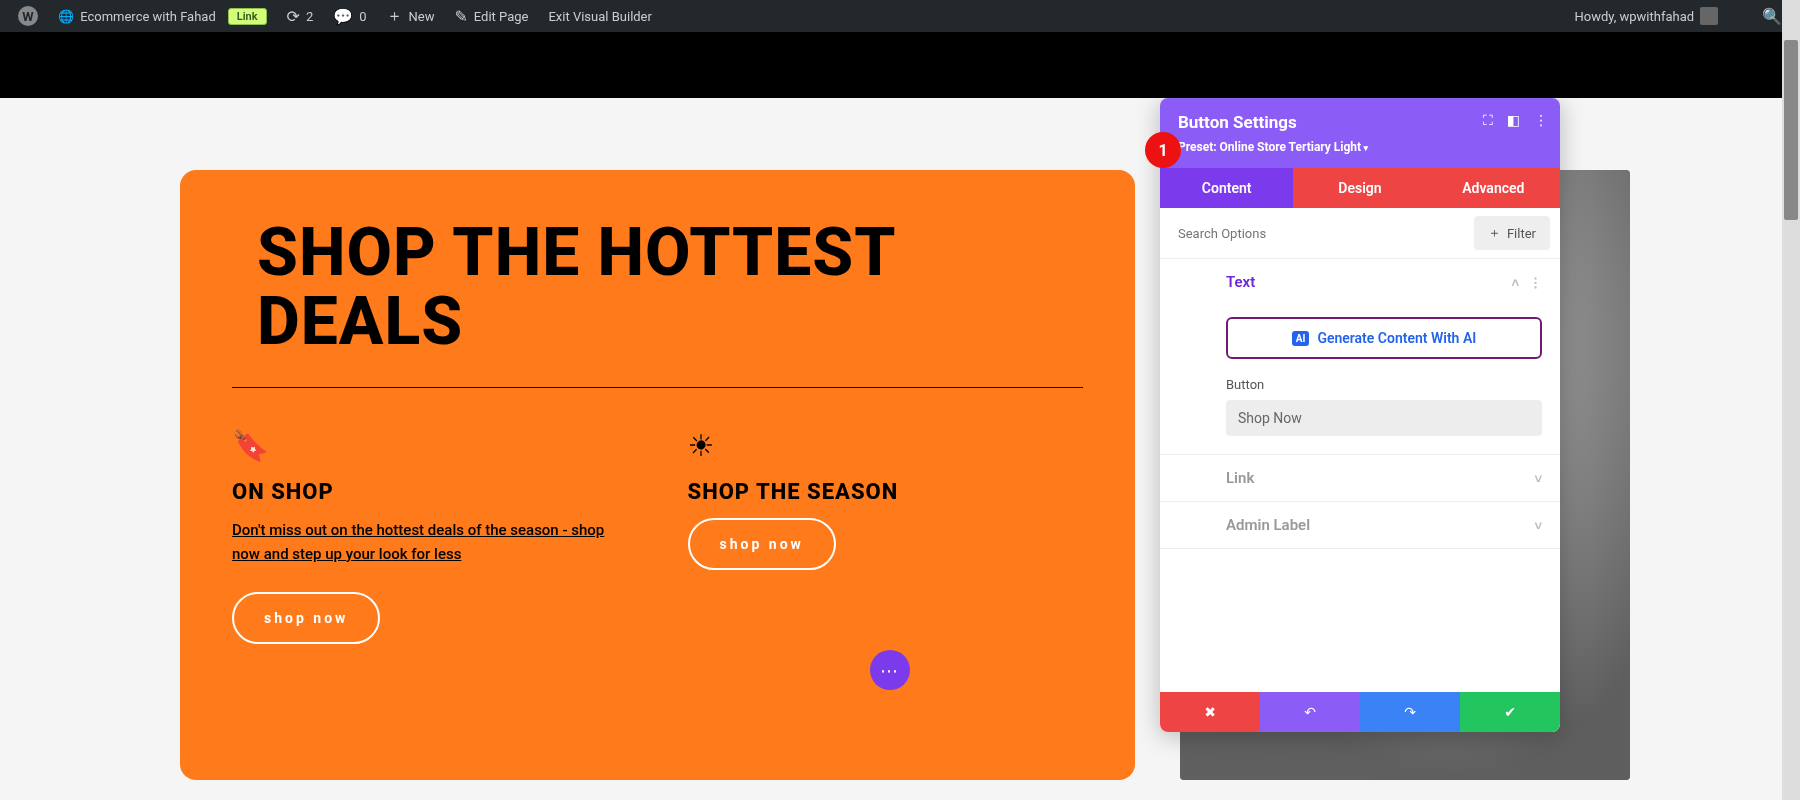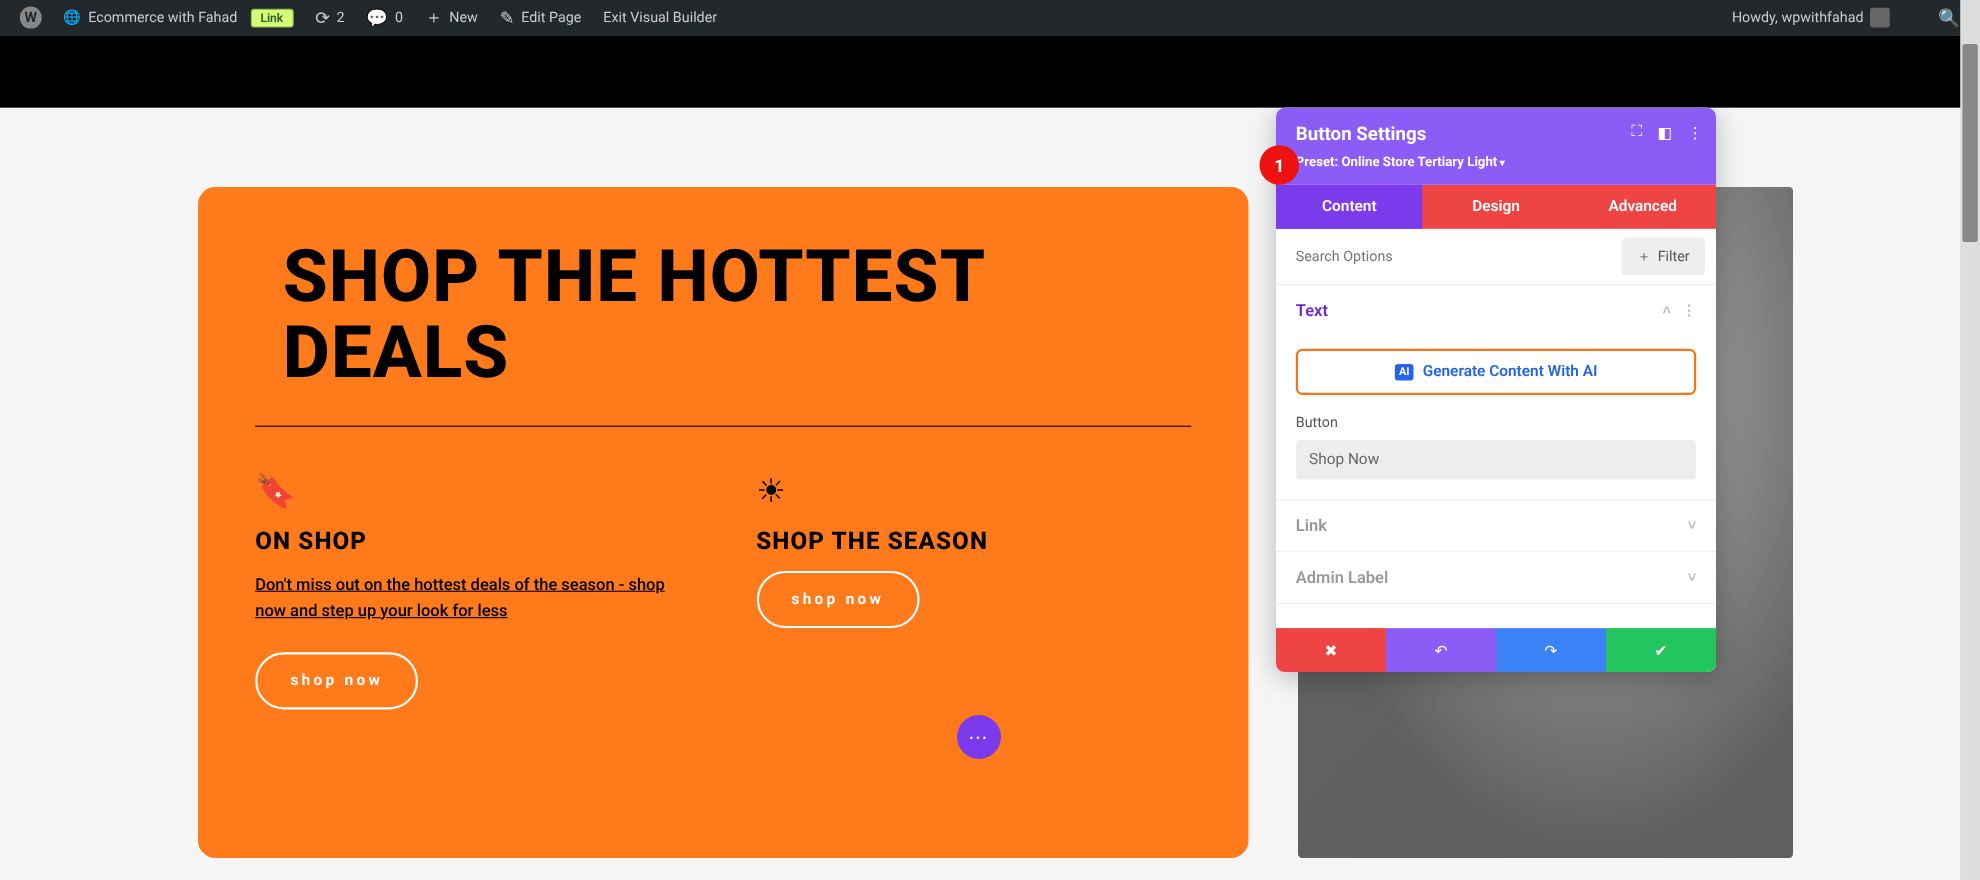--- a/index.html
+++ b/index.html
@@ -30,44 +30,44 @@
 .block { flex: 1; }
 .block .bicon { font-size: 30px; margin-bottom: 16px; }
 .block h3 { font-size: 22px; font-weight: 800; letter-spacing: 1px; margin-bottom: 14px; }
 .block p { font-size: 15px; line-height: 1.6; margin-bottom: 26px; font-weight: 500; text-decoration: underline; }
 .shop-btn { display: inline-block; border: 2px solid #fff; color: #fff; text-transform: lowercase; font-weight: 700; letter-spacing: 3px; font-size: 14px; padding: 16px 30px; border-radius: 40px; cursor: pointer; }
 
 
 .fab { position: absolute; bottom: 110px; left: 870px; width: 40px; height: 40px; background: #7c3aed; border-radius: 50%; display: flex; align-items: center; justify-content: center; color: #fff; font-size: 18px; letter-spacing: 2px; cursor: pointer; }
 
 
-.panel { position: absolute; top: 98px; left: 1160px; width: 400px; height: 513px; background: #fff; border-radius: 8px; overflow: hidden; box-shadow: 0 4px 24px rgba(0,0,0,0.25); z-index: 50; display: flex; flex-direction: column; }
+.panel { position: absolute; top: 98px; left: 1160px; width: 400px; height: 634px; background: #fff; border-radius: 8px; overflow: hidden; box-shadow: 0 4px 24px rgba(0,0,0,0.25); z-index: 50; display: flex; flex-direction: column; }
 .panel-head { background: #8b5cf6; color: #fff; padding: 14px 18px; position: relative; }
 .panel-title { font-size: 17px; font-weight: 700; }
 .panel-preset { font-size: 12px; margin-top: 8px; font-weight: bold; }
 .panel-preset::after { content: " ▾"; font-size: 9px; }
 .panel-head-icons { position: absolute; top: 14px; right: 12px; display: flex; gap: 14px; font-size: 14px; }
 
 .badge-num { position: absolute; top: 132px; left: 1145px; width: 36px; height: 36px; background: #e11; border-radius: 50%; color: #fff; font-weight: 700; display: flex; align-items: center; justify-content: center; z-index: 60; font-size: 16px; }
 
 .panel-tabs { display: flex; background: #ef4444; }
 .panel-tab { flex: 1; text-align: center; padding: 12px 0; color: #fff; font-size: 14px; font-weight: 600; cursor: pointer; }
 .panel-tab.active { background: #7c3aed; }
 
 .panel-search { display: flex; align-items: center; padding: 8px 10px; border-bottom: 1px solid #eee; gap: 8px; }
 .panel-search input { flex: 1; border: none; outline: none; font-size: 13px; padding: 8px; background: transparent; color: #c2410c; }
 .filter-btn { display: flex; align-items: center; gap: 6px; background: #eee; border-radius: 4px; padding: 8px 14px; font-size: 13px; color: #555; cursor: pointer; }
 
 .panel-body { padding: 0; flex: 1; overflow: auto; }
-.section { border-bottom: 1px solid #eee; }
+.section { border-bottom: 1px solid #eee; padding-left: 48px; }
 .section-head { display: flex; align-items: center; justify-content: space-between; padding: 14px 18px; font-size: 15px; font-weight: 600; color: #6d28d9; cursor: pointer; }
 .section-head.collapsed { color: #999; }
 .section-head .acts { display: flex; gap: 10px; color: #bbb; font-size: 13px; }
 .section-body { padding: 12px 18px 18px; }
-.ai-btn { border: 2px solid #f97316; color: #2563eb; border-radius: 6px; padding: 11px; text-align: center; font-size: 14px; font-weight: 600; cursor: pointer; display: flex; align-items: center; justify-content: center; gap: 8px; }
+.ai-btn { border: 2px solid #701a75; color: #2563eb; border-radius: 6px; padding: 11px; text-align: center; font-size: 14px; font-weight: 600; cursor: pointer; display: flex; align-items: center; justify-content: center; gap: 8px; }
 .ai-badge { background: #2563eb; color: #fff; font-size: 10px; border-radius: 3px; padding: 2px 4px; font-weight: 700; }
 .field-label { font-size: 13px; color: #555; margin: 18px 0 8px; }
 .field-input { width: 100%; background: #ededed; border: none; border-radius: 4px; padding: 10px 12px; font-size: 14px; color: #666; }
 
 .panel-footer { display: flex; height: 40px; }
 .panel-footer .fbtn { flex: 1; display: flex; align-items: center; justify-content: center; color: #fff; cursor: pointer; font-size: 14px; }
 .fbtn.del { background: #ef4444; }
 .fbtn.undo { background: #8b5cf6; }
 .fbtn.redo { background: #3b82f6; }
 .fbtn.ok { background: #22c55e; }

